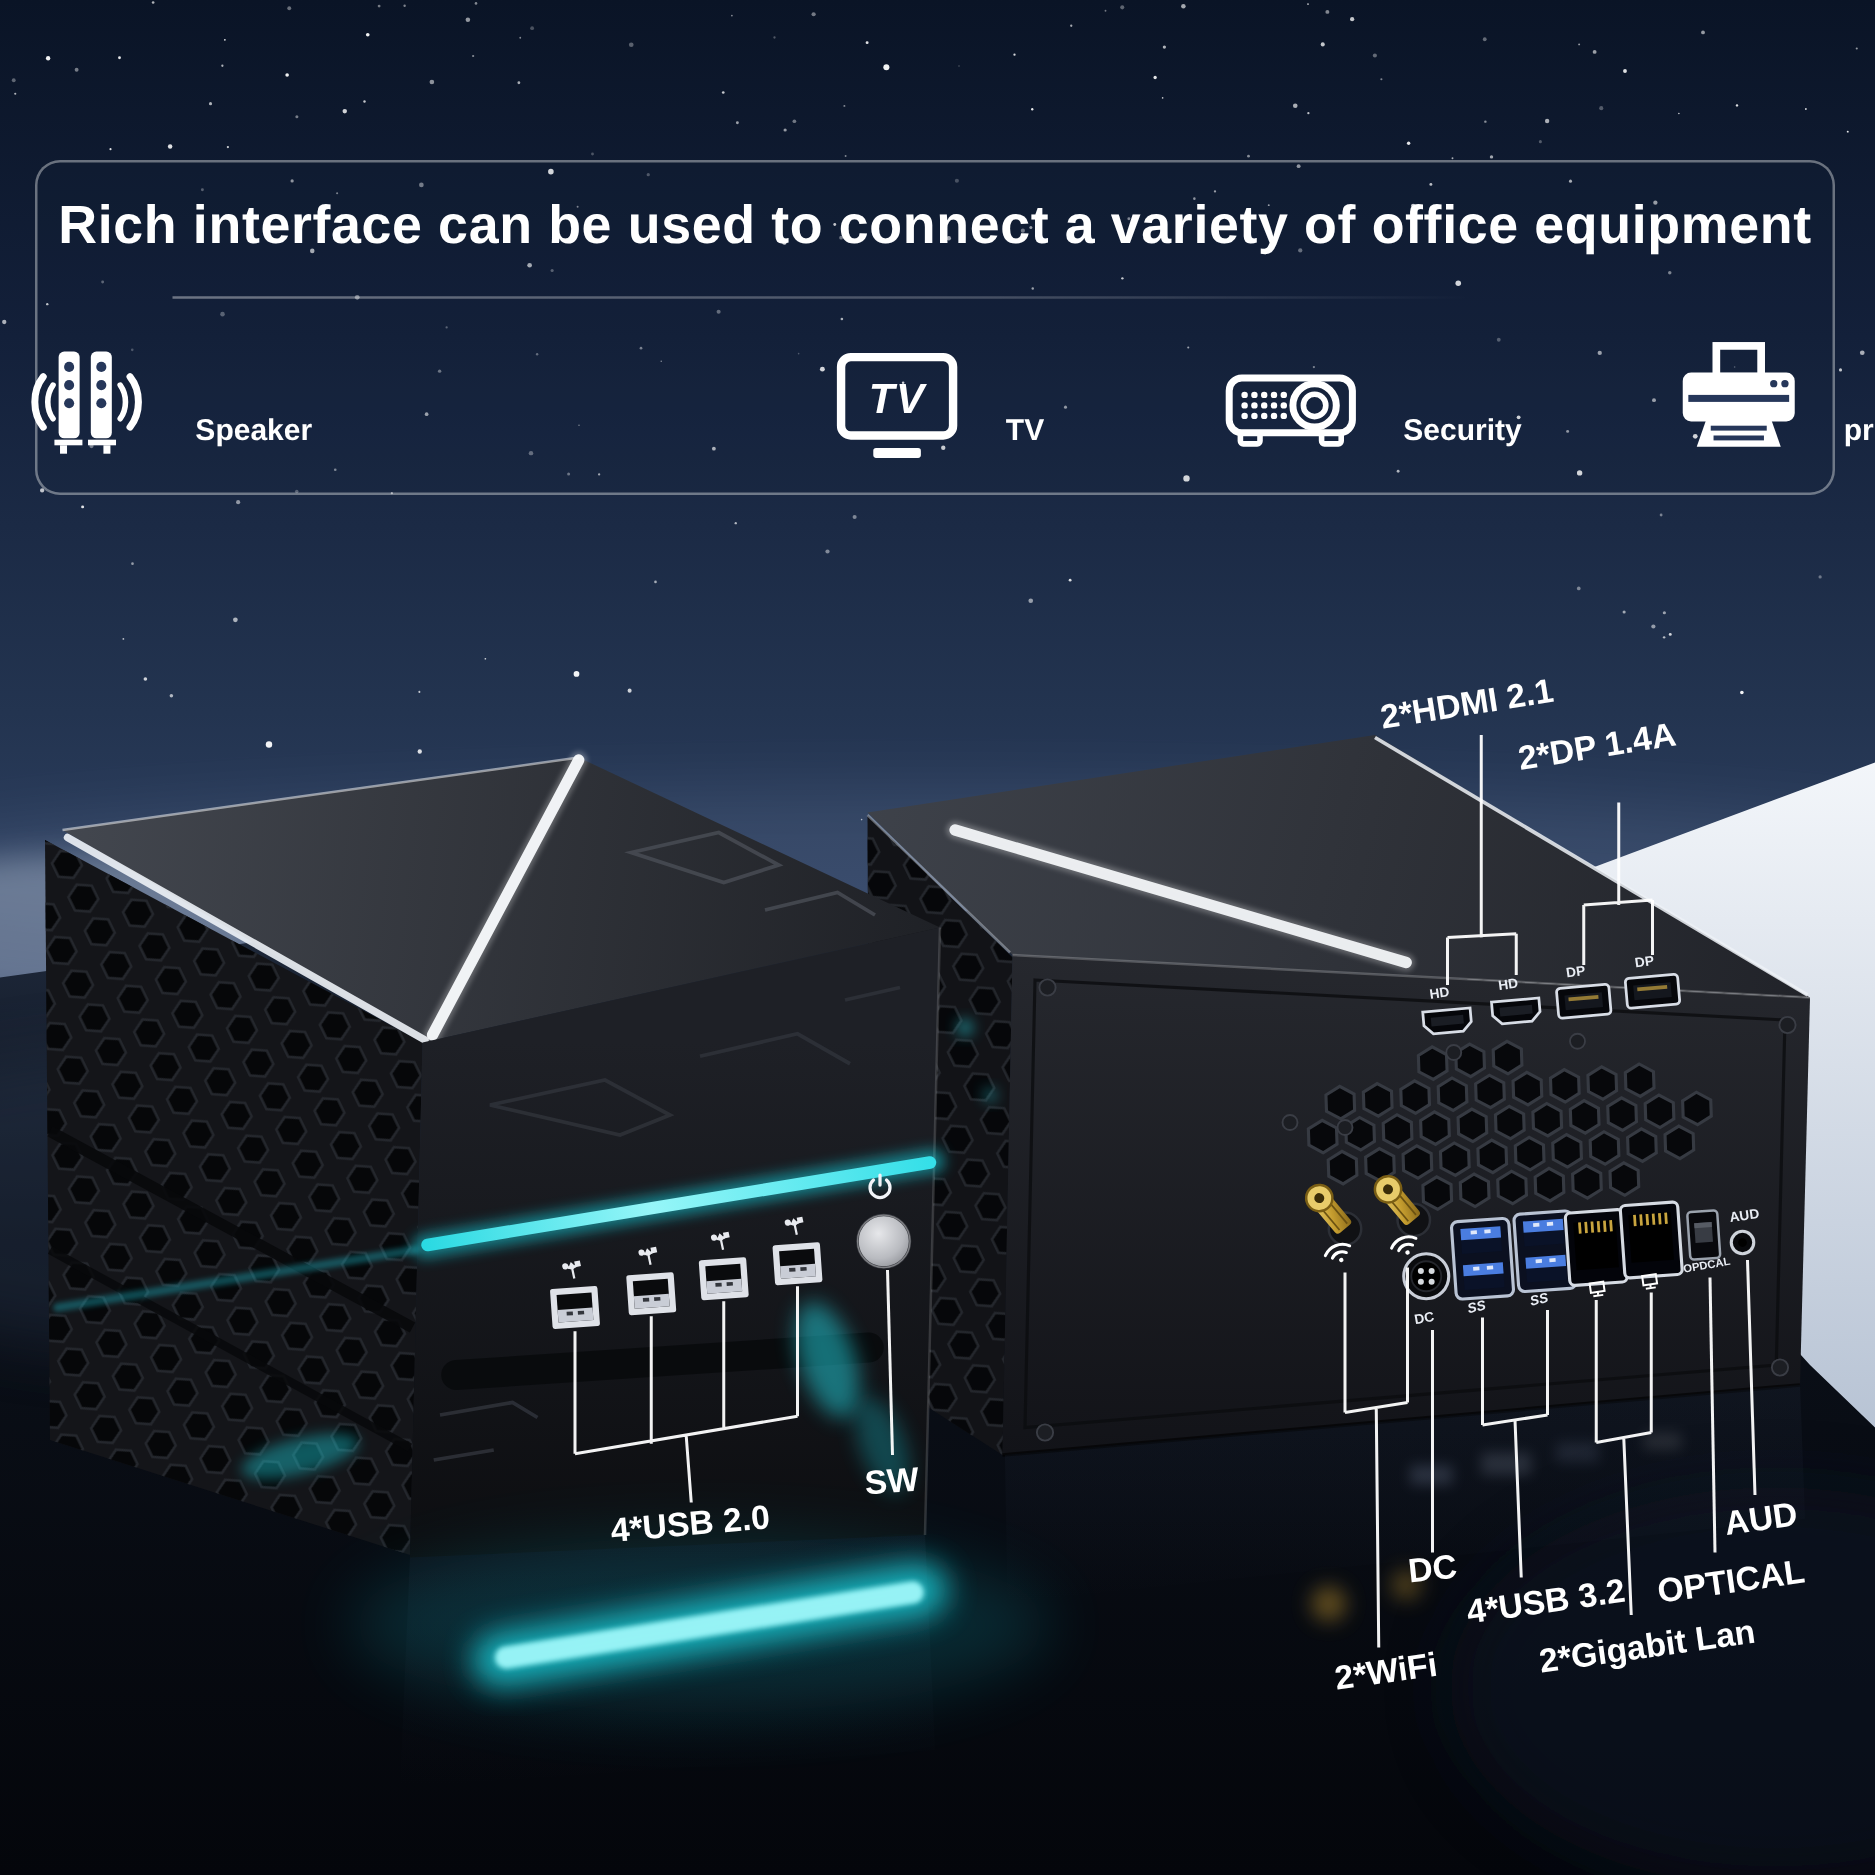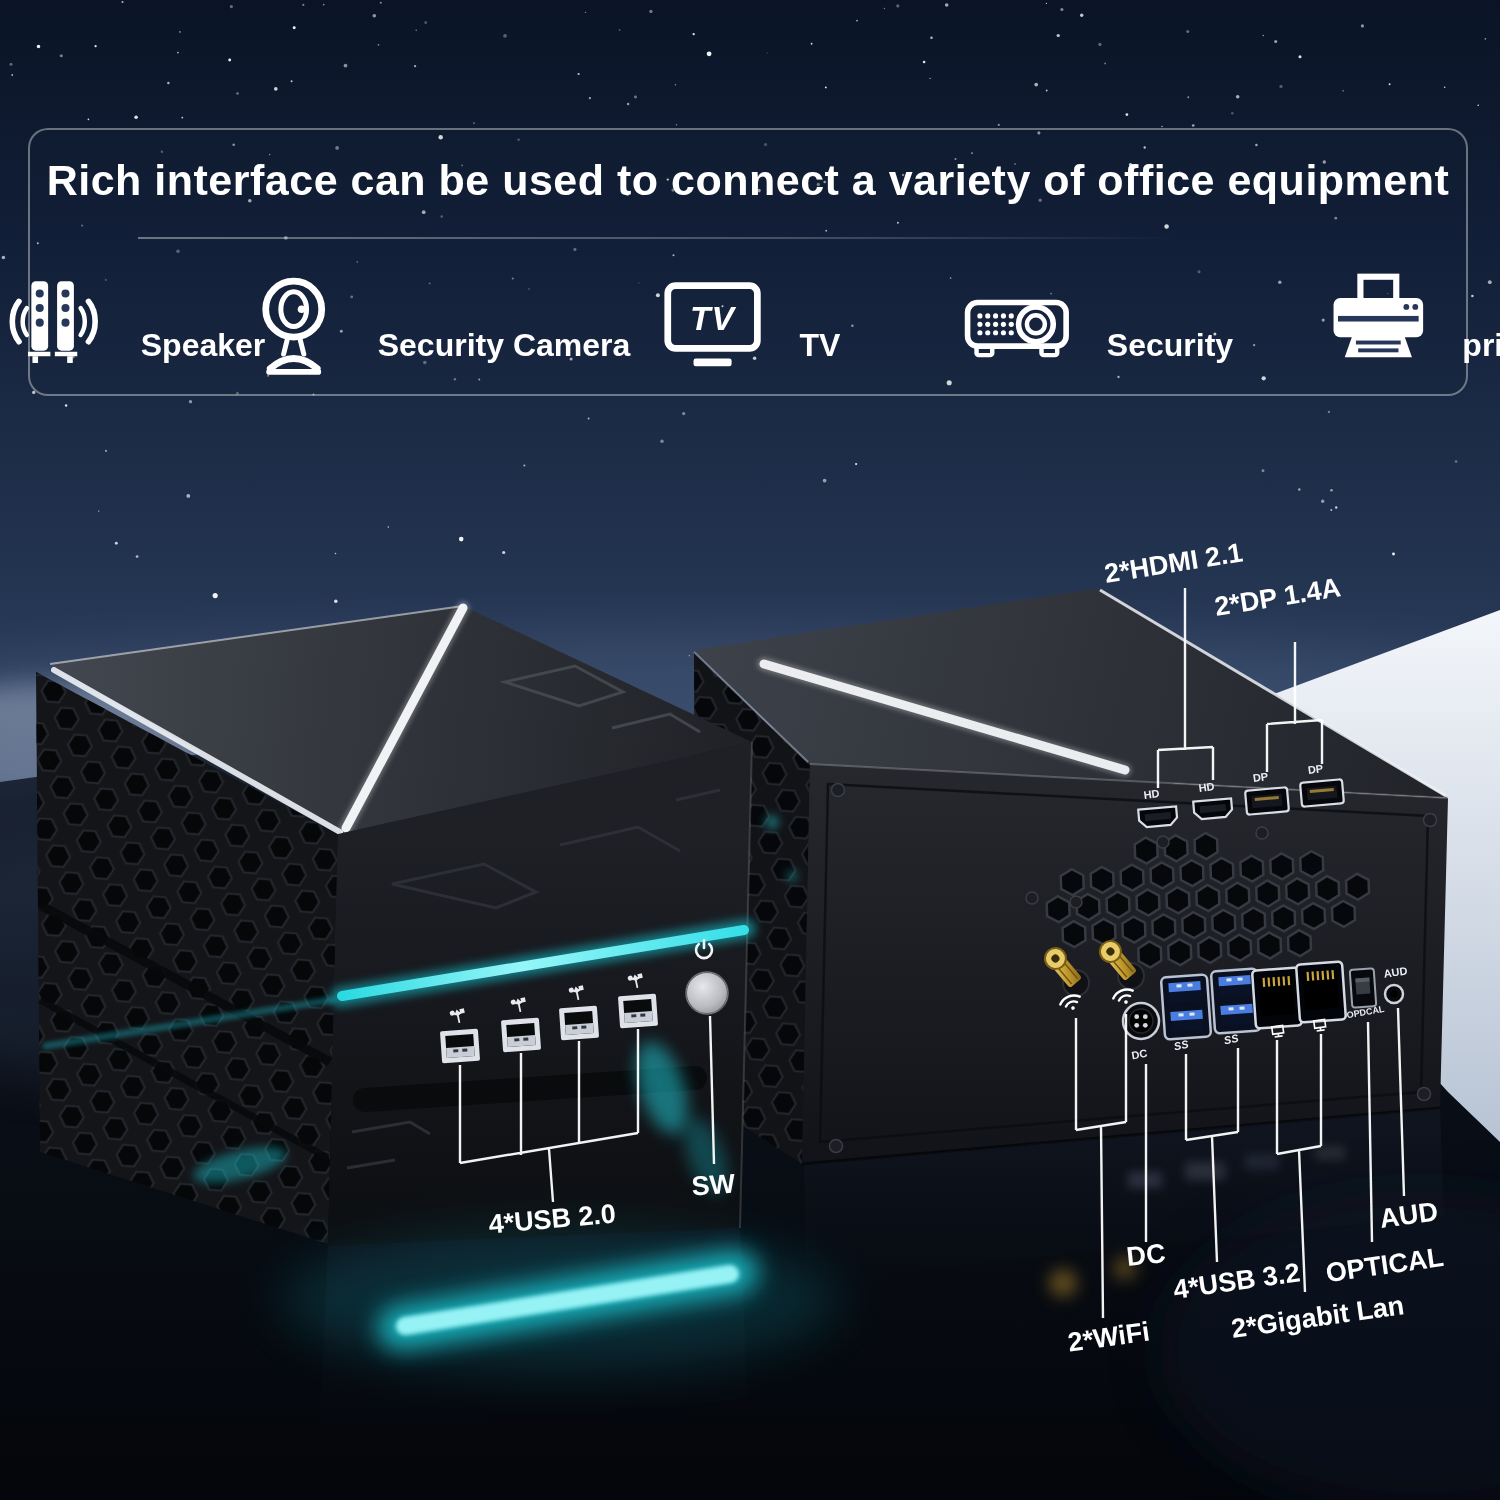--- a/index.html
+++ b/index.html
@@ -18,21 +18,21 @@
   .panel-title{
     margin:0;position:absolute;top:26px;left:0;width:100%;text-align:center;
     font-size:43px;font-weight:700;color:#fff;letter-spacing:.5px;white-space:nowrap;
   }
   .divider{
     position:absolute;top:107px;left:108px;width:1180px;height:2px;
     background:linear-gradient(90deg,rgba(255,255,255,.38),rgba(255,255,255,.22) 55%,rgba(255,255,255,0) 88%);
   }
   .dev{position:absolute;top:140px;display:flex;align-items:center;gap:28px;transform:translateX(-50%);}
   .dev svg{display:block;}
-  .dev-label{font-size:32px;font-weight:600;color:#fff;white-space:nowrap;margin-top:38px;}
+  .dev-label{font-size:24px;font-weight:600;color:#fff;white-space:nowrap;margin-top:38px;}
   
   text{text-anchor:middle;}
   .t-co{font:700 27px "Liberation Sans",sans-serif;fill:#ffffff;}
   .t-cp{font:700 11px "Liberation Sans",sans-serif;fill:#e9edf4;}
   .t-cpi{font:italic 700 11px "Liberation Sans",sans-serif;fill:#e9edf4;}
   .t-cps{font:700 9px "Liberation Sans",sans-serif;fill:#e9edf4;}
   .lineW{stroke:#fff;stroke-width:2.4;fill:none;opacity:.95;}
 </style>
 </head>
 <body>
@@ -706,34 +706,20 @@
       <g stroke="#ffffff" stroke-width="5" fill="none" stroke-linecap="round">
         <path d="M19,28 C11,38 11,54 19,64"></path>
             <path d="M26,34 C21,41 21,51 26,58" stroke-width="4"></path>
         <path d="M81,28 C89,38 89,54 81,64"></path>
             <path d="M74,34 C79,41 79,51 74,58" stroke-width="4"></path>
       </g>
     </svg>
     <span class="dev-label">Speaker</span>
   </div>
 
-  <div class="dev" style="left:404px">
-    <svg width="112" height="112" viewBox="0 0 100 100">
-      <circle cx="50" cy="35" r="25" stroke="#ffffff" stroke-width="6" fill="none"></circle>
-      <ellipse cx="50" cy="35" rx="11.5" ry="15.5" stroke="#ffffff" stroke-width="4.5" fill="none"></ellipse>
-      <circle cx="57" cy="35" r="3.4" fill="#ffffff"></circle>
-      <g stroke="#ffffff" stroke-width="4.5" fill="none" stroke-linecap="round">
-        <path d="M45,59 L41,75"></path>
-            <path d="M55,59 L59,75"></path>
-      </g>
-      <path d="M29,88 Q50,70 71,88" stroke="#ffffff" stroke-width="6" fill="none" stroke-linecap="round"></path>
-      <line x1="28" y1="91" x2="72" y2="91" stroke="#ffffff" stroke-width="5" stroke-linecap="round"></line>
-    </svg>
-    <span class="dev-label">Security Camera</span>
-  </div>
 
   <div class="dev" style="left:717px">
     <svg width="118" height="112" viewBox="0 0 100 100">
       <rect x="10" y="14" width="80" height="56" rx="7" stroke="#ffffff" stroke-width="6" fill="none"></rect>
       <text x="50" y="54" fill="#ffffff" style="font:italic 800 30px 'Liberation Sans',sans-serif;letter-spacing:1px">TV</text>
       <rect x="33" y="79" width="34" height="7" rx="2" fill="#ffffff"></rect>
     </svg>
     <span class="dev-label">TV</span>
   </div>
 

